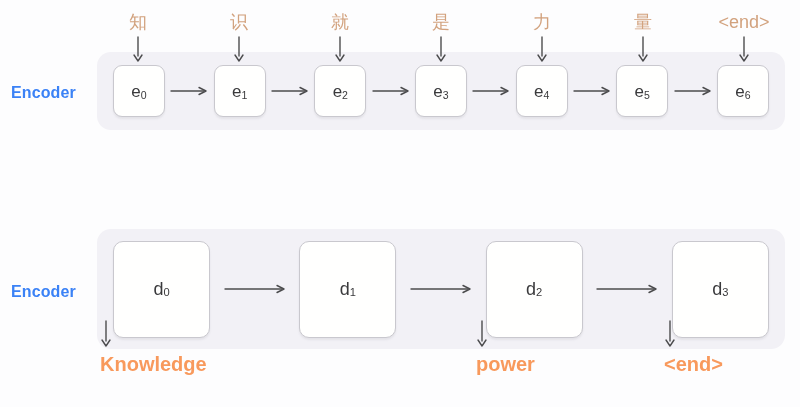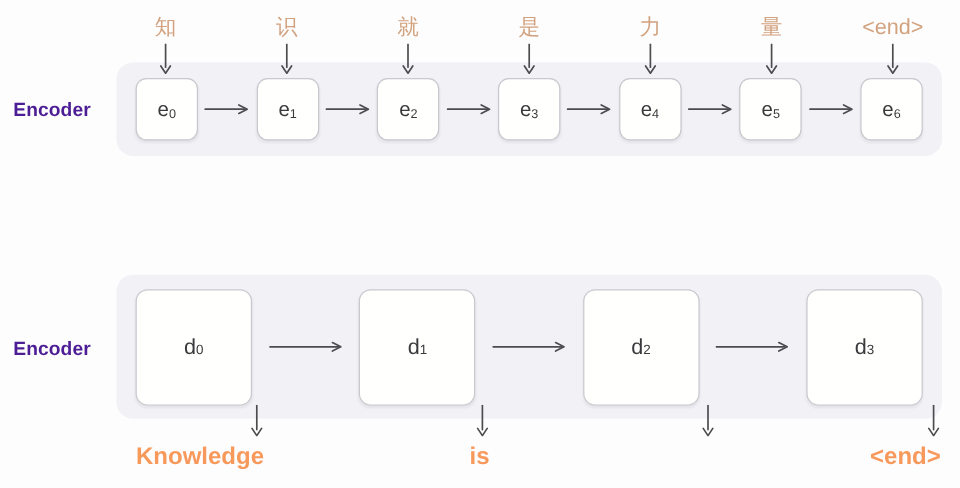--- a/index.html
+++ b/index.html
@@ -15,21 +15,21 @@
     position: relative;
     width: 800px;
     height: 407px;
   }
   
   .row-label {
     position: absolute;
     left: 11px;
     font-size: 16px;
     font-weight: 700;
-    color: #4c1d95;
+    color: #3b82f6;
     letter-spacing: 0.1px;
   }
   .enc-label { top: 84px; }
   .dec-label { top: 283px; }
 
   
   .panel {
     position: absolute;
     left: 97px;
     width: 688px;
@@ -100,25 +100,25 @@
   .enc-token .cn {
     font-size: 18px;
     line-height: 24px;
     color: #d2a27e;
     white-space: nowrap;
   }
 
   
   .out-token {
     position: absolute;
-    top: 337px;
+    top: 320px;
     width: 120px;
     display: flex;
     flex-direction: column;
-    align-items: flex-end;
+    align-items: flex-start;
     gap: 5px;
     z-index: 2;
   }
   .out-token .word {
     font-size: 20px;
     line-height: 24px;
     font-weight: 700;
     color: #f8995c;
     white-space: nowrap;
   }
@@ -268,32 +268,26 @@
       </div>
   </div>
 
   <div class="out-token" style="left:100px">
     <svg class="v-arrow" width="12" height="27" viewBox="0 0 12 27">
         <line x1="6" y1="1" x2="6" y2="21"></line>
         <path d="M2,20 L6,26 L10,20"></path>
       </svg>
     <span class="word">Knowledge</span>
   </div>
-  <div class="out-token" style="left:288px">
-    <svg class="v-arrow" width="12" height="27" viewBox="0 0 12 27">
-        <line x1="6" y1="1" x2="6" y2="21"></line>
-        <path d="M2,20 L6,26 L10,20"></path>
-      </svg>
-    <span class="word">is</span>
-  </div>
   <div class="out-token" style="left:476px">
     <svg class="v-arrow" width="12" height="27" viewBox="0 0 12 27">
         <line x1="6" y1="1" x2="6" y2="21"></line>
         <path d="M2,20 L6,26 L10,20"></path>
       </svg>
+    <span class="word">power</span>
   </div>
   <div class="out-token" style="left:664px">
     <svg class="v-arrow" width="12" height="27" viewBox="0 0 12 27">
         <line x1="6" y1="1" x2="6" y2="21"></line>
         <path d="M2,20 L6,26 L10,20"></path>
       </svg>
     <span class="word">&lt;end&gt;</span>
   </div>
 
 </div>

